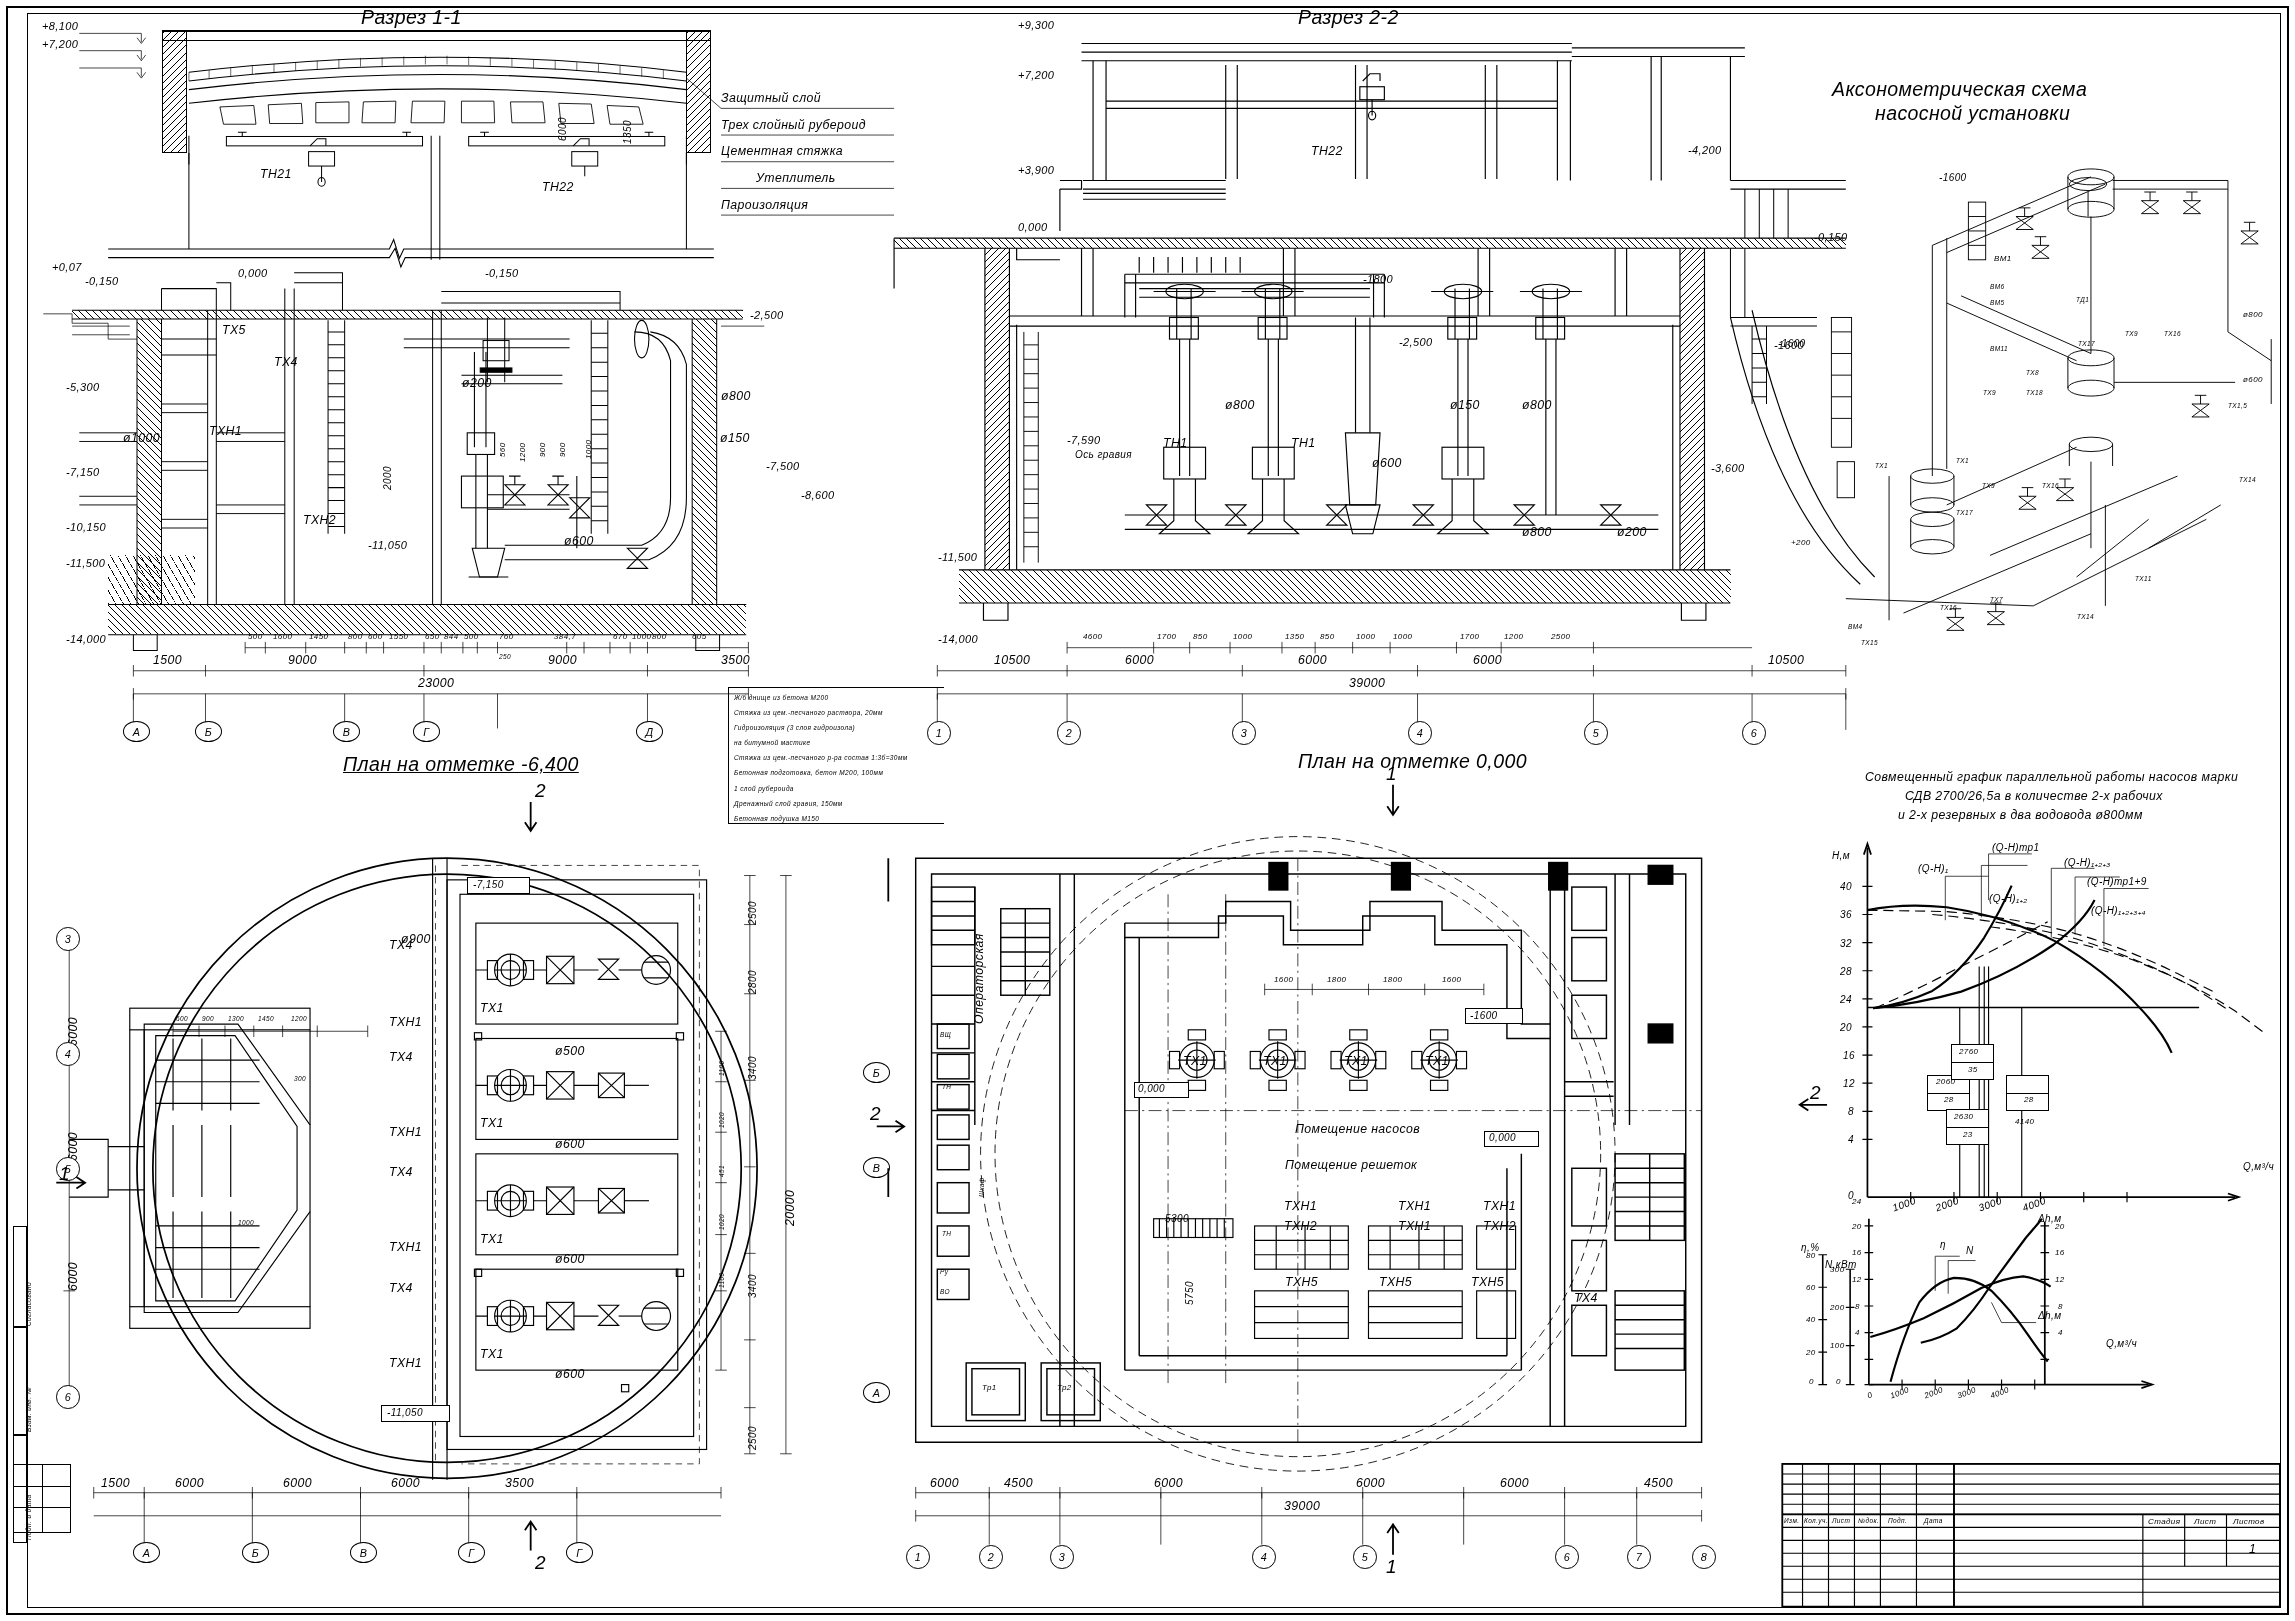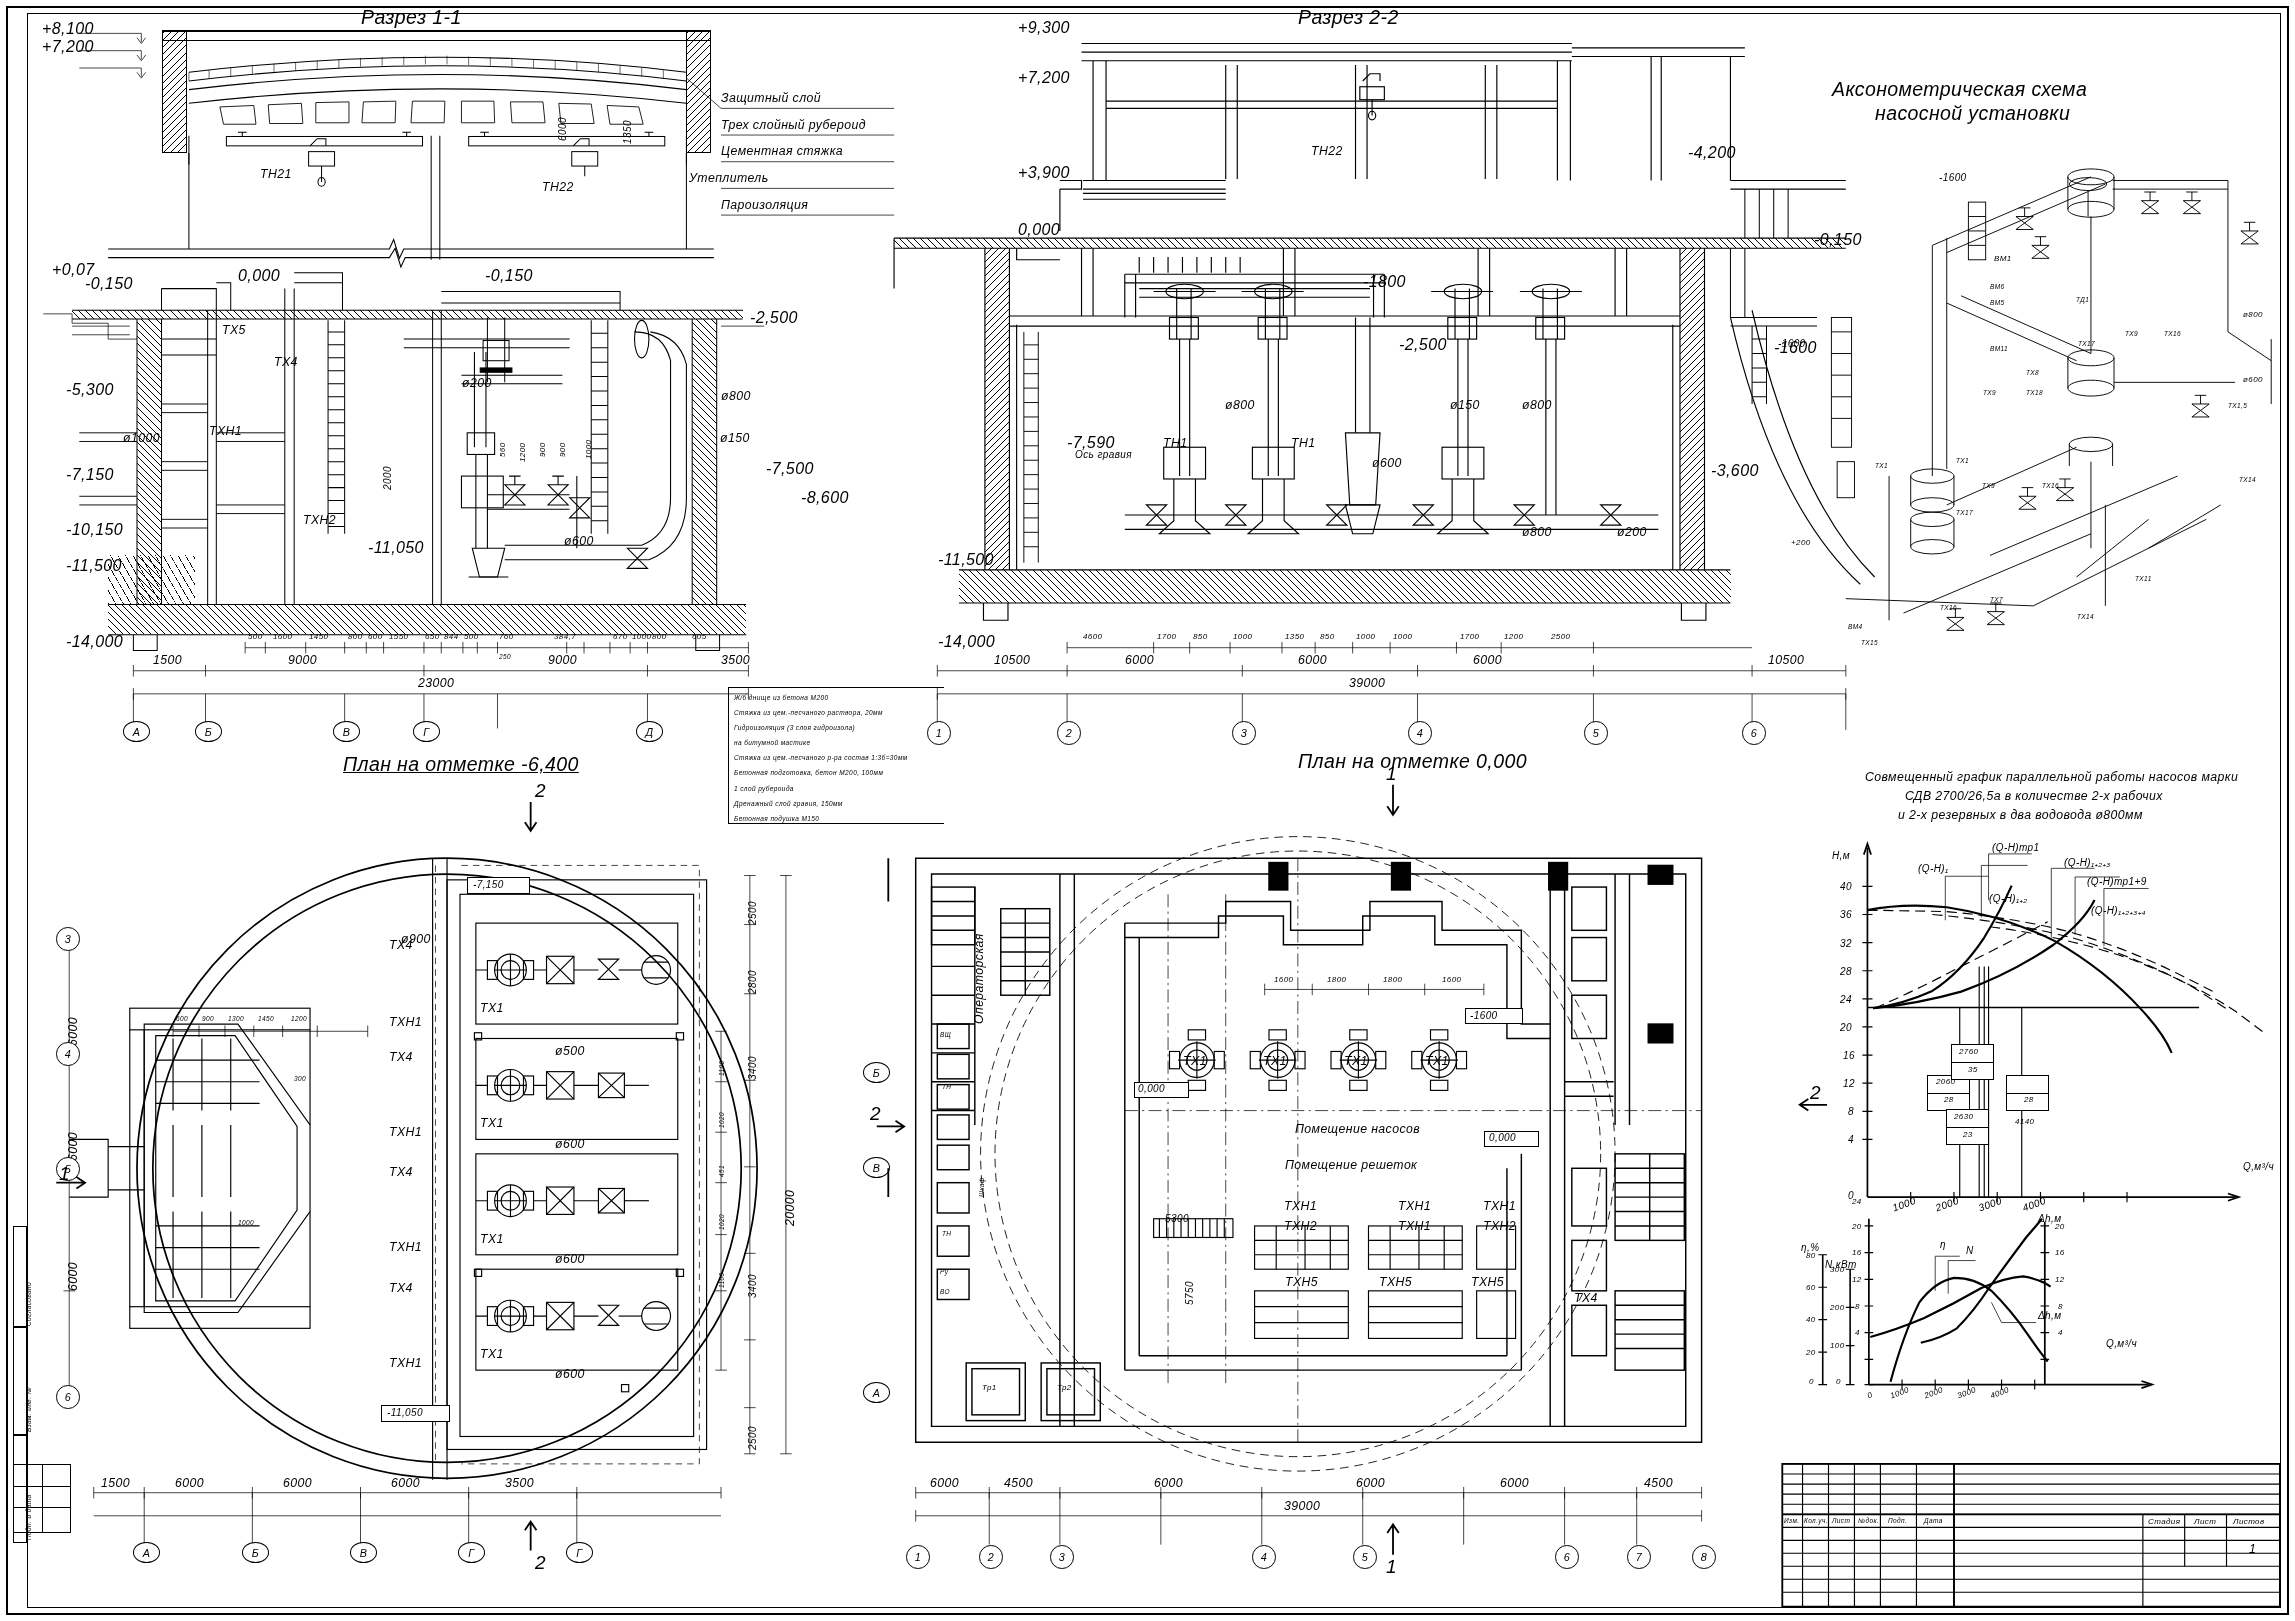--- a/index.html
+++ b/index.html
@@ -37,21 +37,21 @@
   .soil{position:absolute;
     background-image:repeating-linear-gradient(60deg,#000 0 0.7px,transparent 0.7px 6.5px);}
 
   
   .bub{position:absolute;width:21.6px;height:21.6px;border:1.1px solid #000;border-radius:50%;
     display:flex;align-items:center;justify-content:center;font-size:10.8px;font-style:italic;background:#fff;}
   .bubE{position:absolute;width:24.5px;height:19px;border:1.1px solid #000;border-radius:50%;
     display:flex;align-items:center;justify-content:center;font-size:10.8px;font-style:italic;background:#fff;}
 
   
-  .elev{position:absolute;font-size:16px;white-space:nowrap;}
+  .elev{position:absolute;font-size:11px;white-space:nowrap;}
 
   svg.ov{position:absolute;left:0;top:0;width:2295px;height:1622px;pointer-events:none;}
 </style>
 </head>
 <body>
 
 <div id="sheet">
   <div class="frame-outer"></div>
   <div class="frame-inner"></div>
 
@@ -129,21 +129,21 @@
       <g stroke="#000" fill="none" stroke-width="1">
     <path d="M110,46 L196,46 L196,58 M190,52 L196,60 L202,52"></path>
     <path d="M110,70 L196,70 L196,82 M190,76 L196,84 L202,76"></path>
     <path d="M110,94 L196,94 L196,106 M190,100 L196,108 L202,100"></path>
   </g>
     </svg>
 
   <div class="t lbl" style="left:721px;top:91px;">Защитный слой</div>
   <div class="t lbl" style="left:721px;top:118px;">Трех слойный рубероид</div>
   <div class="t lbl" style="left:721px;top:144px;">Цементная стяжка</div>
-  <div class="t lbl" style="left:689px;top:171px;">Утеплитель</div>
+  <div class="t lbl" style="left:756px;top:171px;">Утеплитель</div>
   <div class="t lbl" style="left:721px;top:198px;">Пароизоляция</div>
   <svg class="ov" viewBox="0 0 3183 2249" width="2295" height="1622">
       <g stroke="#000" fill="none" stroke-width="1">
     <path d="M1000,150 L1240,150 M1000,187 L1240,187 M1000,224 L1240,224
              M1000,261 L1240,261 M1000,298 L1240,298"></path>
     <path d="M952,108 L1000,150"></path>
   </g>
     </svg>
 
   <div class="t lbl" style="left:260px;top:167px;">ТН21</div>

